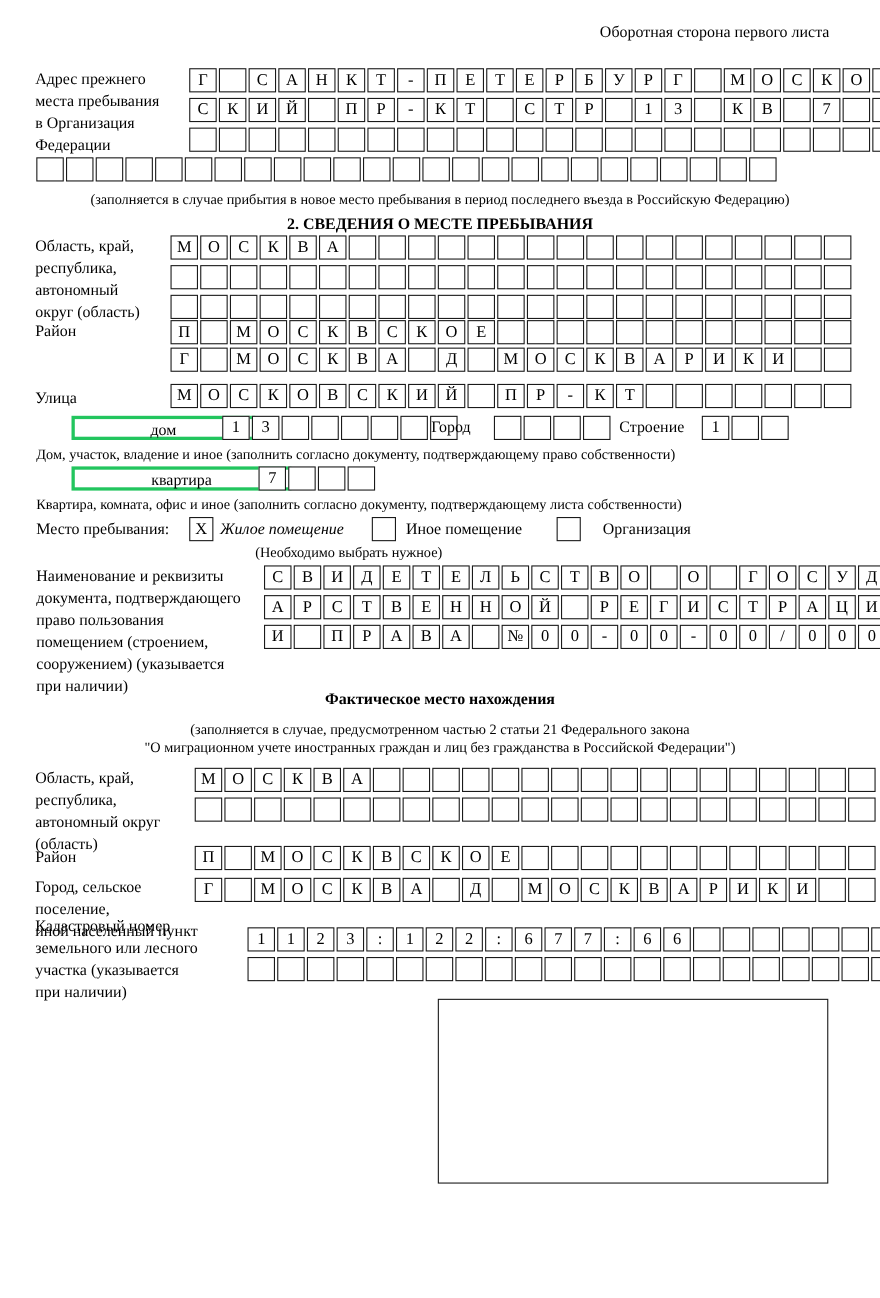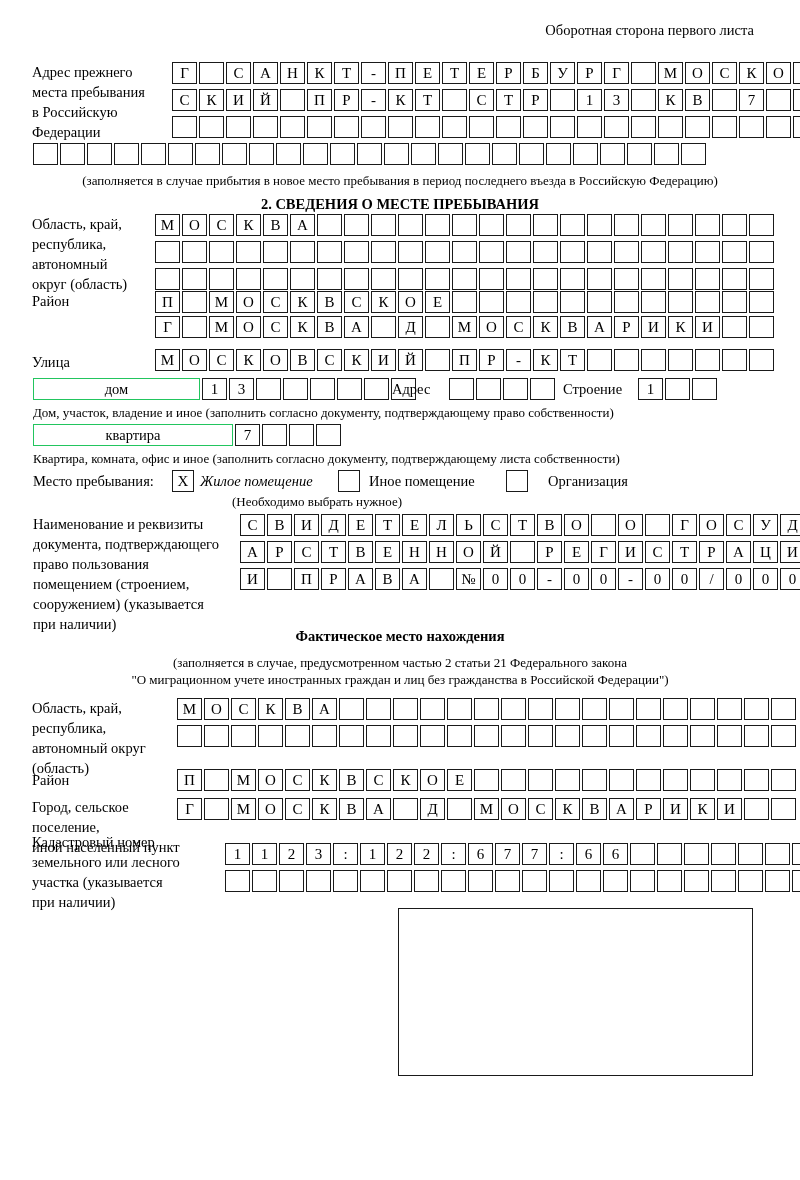--- a/index.html
+++ b/index.html
@@ -60,26 +60,27 @@
     margin-right: 2px;
     box-sizing: border-box;
     text-align: center;
     font-size: 15px;
     line-height: 20px;
     font-family: "Liberation Serif", serif;
     background: #fff;
   }
   .wide-label-box {
     position: absolute;
-    border: 1px solid #22c55e;
+    border: 3px solid #22c55e;
     box-sizing: border-box;
     height: 22px;
     text-align: center;
     font-size: 14.5px;
     line-height: 20px;
+    margin-left: 32px;
   }
   .inline-label {
     position: absolute;
     font-size: 14.5px;
     line-height: 22px;
   }
   .chk {
     width: 22px;
     height: 22px;
     border: 1px solid #1a1a1a;
@@ -103,21 +104,21 @@
 </style>
 </head>
 <body>
 
 <div class="page">
 
   <div class="hdr-right">Оборотная сторона первого листа</div>
 
   <div class="lbl" style="top:62px; left:32px; width:150px;">Адрес прежнего
 места пребывания
-в Российскую
+в Организация
 Федерации</div>
 
   <div class="boxrow" id="prev-row-0" style="top:62px; left:172px;">
       <div class="cell">Г</div>
       <div class="cell"></div>
       <div class="cell">С</div>
       <div class="cell">А</div>
       <div class="cell">Н</div>
       <div class="cell">К</div>
       <div class="cell">Т</div>
@@ -387,21 +388,21 @@
   <div class="boxrow" id="s2-house" style="top:378px; left:202px;">
       <div class="cell">1</div>
       <div class="cell">3</div>
       <div class="cell"></div>
       <div class="cell"></div>
       <div class="cell"></div>
       <div class="cell"></div>
       <div class="cell"></div>
       <div class="cell"></div>
     </div>
-  <div class="inline-label" style="top:378px; left:392px;">Адрес</div>
+  <div class="inline-label" style="top:378px; left:392px;">Город</div>
   <div class="boxrow" id="s2-korpus" style="top:378px; left:449px;">
       <div class="cell"></div>
       <div class="cell"></div>
       <div class="cell"></div>
       <div class="cell"></div>
     </div>
   <div class="inline-label" style="top:378px; left:563px;">Строение</div>
   <div class="boxrow" id="s2-stroenie" style="top:378px; left:638px;">
       <div class="cell">1</div>
       <div class="cell"></div>

